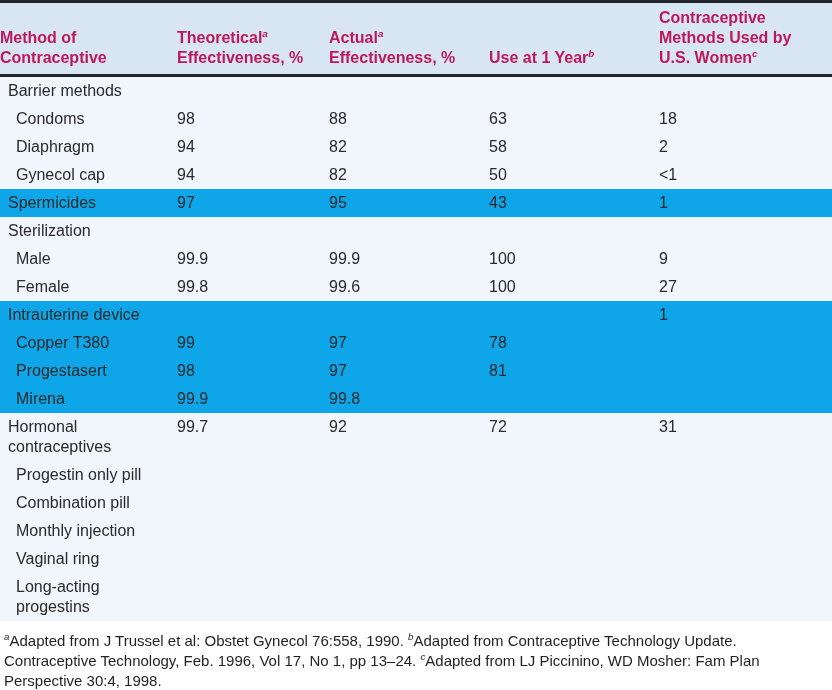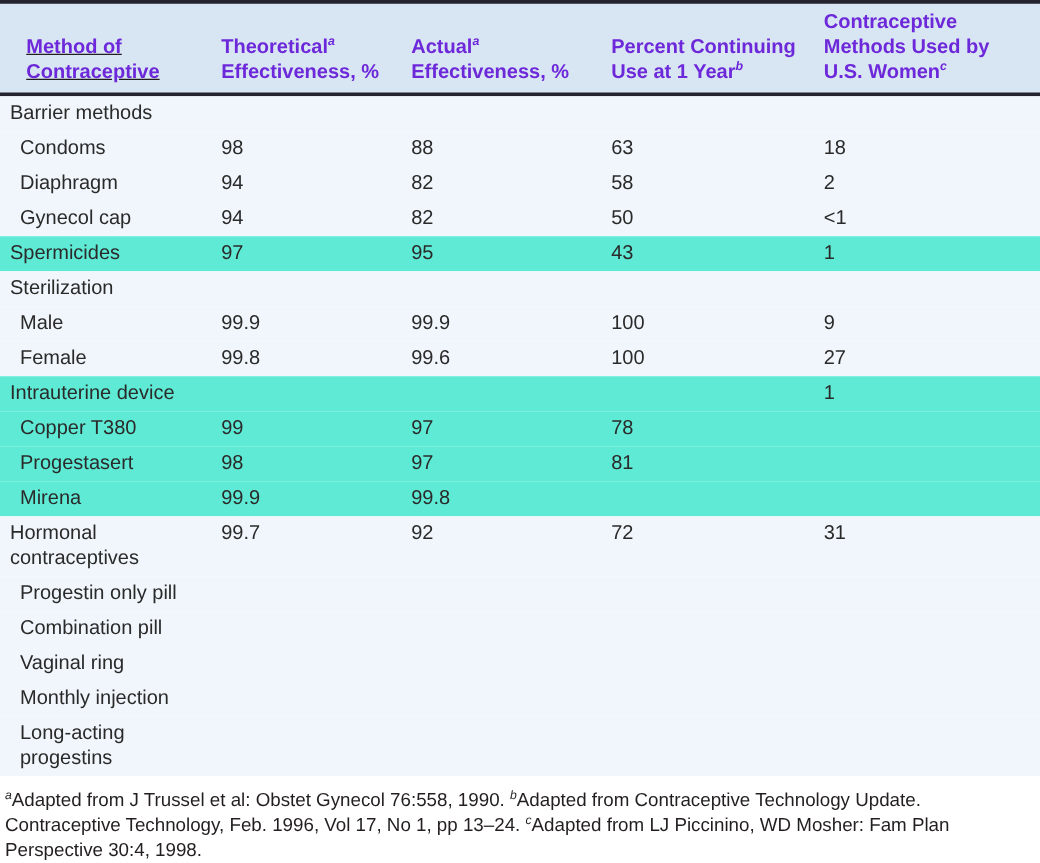--- a/index.html
+++ b/index.html
@@ -24,37 +24,37 @@
   .hc {
     display: flex;
     align-items: flex-end;
     padding: 5px 4px 6px 0;
     box-sizing: border-box;
   }
   .hc .htxt {
     font-weight: bold;
     font-size: 16px;
     line-height: 20px;
-    color: #6d28d9;
-  }
-  .hc.first { padding-left: 21px; text-decoration: underline; }
+    color: #be185d;
+  }
+  .hc.first { padding-left: 0; }
   sup {
     font-size: 0.62em;
     font-style: italic;
     font-weight: bold;
     line-height: 0;
   }
   
   .row {
     display: grid;
     grid-template-columns: 177px 152px 160px 170px 1fr;
     box-sizing: border-box;
   }
   .row.light { background: #f0f6fb; }
-  .row.blue  { background: #5eead4; }
+  .row.blue  { background: #0ea5e9; }
   .cell {
     font-size: 16px;
     line-height: 20px;
     padding: 4px 2px 4px 0;
     min-height: 20px;
     box-sizing: border-box;
     color: #2a2a2a;
   }
   .cell.method.section { padding-left: 8px; }
   .cell.method.item    { padding-left: 16px; }
@@ -93,21 +93,21 @@
       </div>
     </div>
     <div class="hc">
       <div class="htxt">
         <span>Actual</span><sup>a</sup><br>
         <span>Effectiveness, %</span>
       </div>
     </div>
     <div class="hc">
       <div class="htxt">
-        <span>Percent Continuing</span><br>
+        <br>
         <span>Use at 1 Year</span><sup>b</sup>
       </div>
     </div>
     <div class="hc">
       <div class="htxt">
         <span>Contraceptive</span><br>
         <span>Methods Used by</span><br>
         <span>U.S. Women</span><sup>c</sup>
       </div>
     </div>
@@ -213,28 +213,28 @@
     <div class="cell num"></div>
   </div>
       <div class="row light">
     <div class="cell method item">Combination pill</div>
     <div class="cell num"></div>
     <div class="cell num"></div>
     <div class="cell num"></div>
     <div class="cell num"></div>
   </div>
       <div class="row light">
+    <div class="cell method item">Monthly injection</div>
+    <div class="cell num"></div>
+    <div class="cell num"></div>
+    <div class="cell num"></div>
+    <div class="cell num"></div>
+  </div>
+      <div class="row light">
     <div class="cell method item">Vaginal ring</div>
-    <div class="cell num"></div>
-    <div class="cell num"></div>
-    <div class="cell num"></div>
-    <div class="cell num"></div>
-  </div>
-      <div class="row light">
-    <div class="cell method item">Monthly injection</div>
     <div class="cell num"></div>
     <div class="cell num"></div>
     <div class="cell num"></div>
     <div class="cell num"></div>
   </div>
       <div class="row light">
     <div class="cell method item">Long-acting progestins</div>
     <div class="cell num"></div>
     <div class="cell num"></div>
     <div class="cell num"></div>

